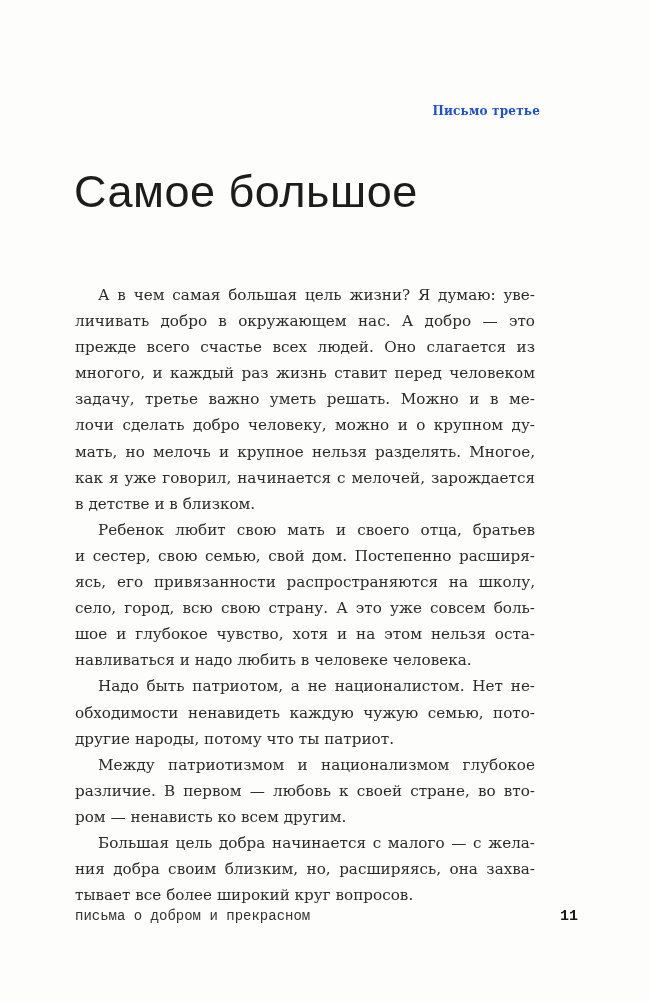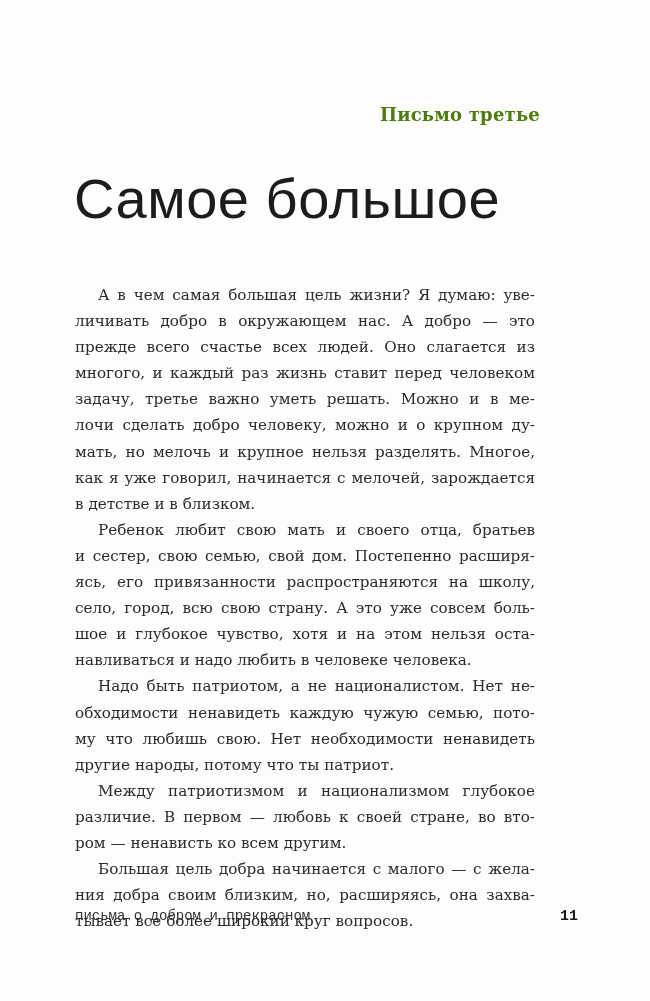--- a/index.html
+++ b/index.html
@@ -2,26 +2,26 @@
 <html><head>
 <meta charset="utf-8">
 <style>
   html, body { margin: 0; padding: 0; }
   body {
     width: 650px; height: 1001px; background: #fdfdfc; position: relative; overflow: hidden;
     color: #2a2a2a;
   }
   .letter-label {
     position: absolute; right: 110px; top: 104px;
-    font-family: "DejaVu Serif", serif; font-weight: bold; font-size: 18px;
-    color: #4d7c0f; letter-spacing: 0.2px;
+    font-family: "DejaVu Serif", serif; font-weight: bold; font-size: 12px;
+    color: #1d4ed8; letter-spacing: 0.2px;
   }
   .chapter-title {
     position: absolute; left: 74px; top: 166px;
-    font-family: "Liberation Sans", sans-serif; font-size: 56px; color: #1c1c1c;
+    font-family: "Liberation Sans", sans-serif; font-size: 45px; color: #1c1c1c;
     letter-spacing: 0.5px;
   }
   .body-text {
     position: absolute; left: 75px; top: 282px; width: 460px;
     font-family: "DejaVu Serif", serif; font-size: 15.2px; line-height: 26.1px;
     color: #2b2b2b;
   }
   .body-text .line { display: block; white-space: nowrap; text-align: justify; text-align-last: justify; height: 26.1px; }
   .body-text .line.indent { padding-left: 23px; }
   .body-text .line.last { text-align-last: left; }
@@ -52,21 +52,20 @@
 
   <span class="line indent">Ребенок любит свою мать и своего отца, братьев</span>
   <span class="line">и сестер, свою семью, свой дом. Постепенно расширя-</span>
   <span class="line">ясь, его привязанности распространяются на школу,</span>
   <span class="line">село, город, всю свою страну. А это уже совсем боль-</span>
   <span class="line">шое и глубокое чувство, хотя и на этом нельзя оста-</span>
   <span class="line last">навливаться и надо любить в человеке человека.</span>
 
   <span class="line indent">Надо быть патриотом, а не националистом. Нет не-</span>
   <span class="line">обходимости ненавидеть каждую чужую семью, пото-</span>
-  <span class="line">му что любишь свою. Нет необходимости ненавидеть</span>
   <span class="line last">другие народы, потому что ты патриот.</span>
 
   <span class="line indent">Между патриотизмом и национализмом глубокое</span>
   <span class="line">различие. В первом — любовь к своей стране, во вто-</span>
   <span class="line last">ром — ненависть ко всем другим.</span>
 
   <span class="line indent">Большая цель добра начинается с малого — с жела-</span>
   <span class="line">ния добра своим близким, но, расширяясь, она захва-</span>
   <span class="line last">тывает все более широкий круг вопросов.</span>
 </div>

